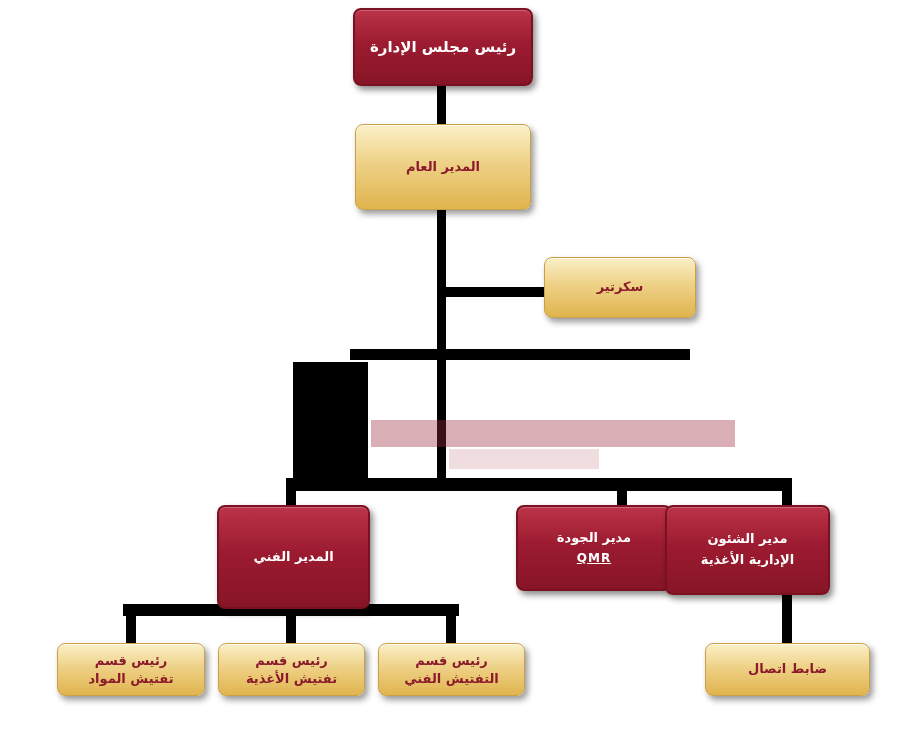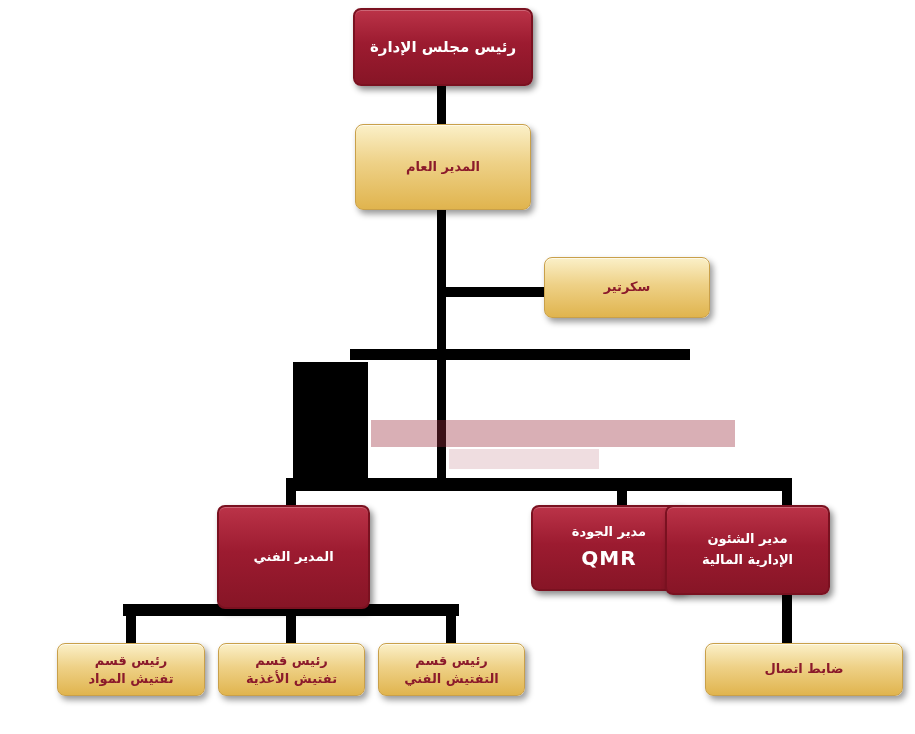--- a/index.html
+++ b/index.html
@@ -42,21 +42,21 @@
     box-shadow: 3px 4px 6px rgba(0,0,0,0.40), inset 0 1px 0 rgba(255,255,255,0.6);
   }
   .lbl {
     font-weight: 700;
     font-size: 13px;
     line-height: 1.6;
     direction: rtl;
     white-space: nowrap;
   }
   .lbl.big   { font-size: 15px; }
-  .lbl.latin { font-size: 20px; letter-spacing: 1px; direction: ltr; }
+  .lbl.latin { font-size: 12px; letter-spacing: 1px; direction: ltr; text-decoration: underline; }
 </style>
 </head>
 <body>
 
 <div class="canvas">
 
   <div class="conn" style="left:437px;top:80px;width:9px;height:50px"></div>
   <div class="conn" style="left:437px;top:205px;width:9px;height:286px"></div>
   <div class="conn" style="left:441px;top:287px;width:110px;height:10px"></div>
   <div class="conn" style="left:350px;top:349px;width:340px;height:11px"></div>
@@ -76,51 +76,51 @@
   <div class="wm wm2" style="left:449px;top:449px;width:150px;height:20px"></div>
 
   <div class="node red" style="left:353px;top:8px;width:180px;height:78px">
     <div class="lbl big">رئيس مجلس الإدارة</div>
   </div>
 
   <div class="node gold" style="left:355px;top:124px;width:176px;height:86px">
     <div class="lbl">المدير العام</div>
   </div>
 
-  <div class="node gold" style="left:544px;top:257px;width:166px;height:61px">
+  <div class="node gold" style="left:544px;top:257px;width:152px;height:61px">
     <div class="lbl">سكرتير</div>
   </div>
 
 
   <div class="node red" style="left:217px;top:505px;width:153px;height:104px">
     <div class="lbl">المدير الفني</div>
   </div>
 
-  <div class="node red" style="left:531px;top:505px;width:156px;height:86px">
+  <div class="node red" style="left:516px;top:505px;width:156px;height:86px">
     <div class="lbl">مدير الجودة</div>
     <div class="lbl latin">QMR</div>
   </div>
 
   <div class="node red" style="left:665px;top:505px;width:165px;height:90px">
     <div class="lbl">مدير الشئون</div>
-    <div class="lbl">الإدارية المالية</div>
+    <div class="lbl">الإدارية الأغذية</div>
   </div>
 
   <div class="node gold" style="left:57px;top:643px;width:148px;height:53px">
     <div class="lbl" style="line-height:1.35">رئيس قسم</div>
     <div class="lbl" style="line-height:1.35">تفتيش المواد</div>
   </div>
 
   <div class="node gold" style="left:218px;top:643px;width:147px;height:53px">
     <div class="lbl" style="line-height:1.35">رئيس قسم</div>
     <div class="lbl" style="line-height:1.35">تفتيش الأغذية</div>
   </div>
 
   <div class="node gold" style="left:378px;top:643px;width:147px;height:53px">
     <div class="lbl" style="line-height:1.35">رئيس قسم</div>
     <div class="lbl" style="line-height:1.35">التفتيش الفني</div>
   </div>
 
-  <div class="node gold" style="left:705px;top:643px;width:198px;height:53px">
+  <div class="node gold" style="left:705px;top:643px;width:165px;height:53px">
     <div class="lbl">ضابط اتصال</div>
   </div>
 
 </div>
 
 </body></html>

